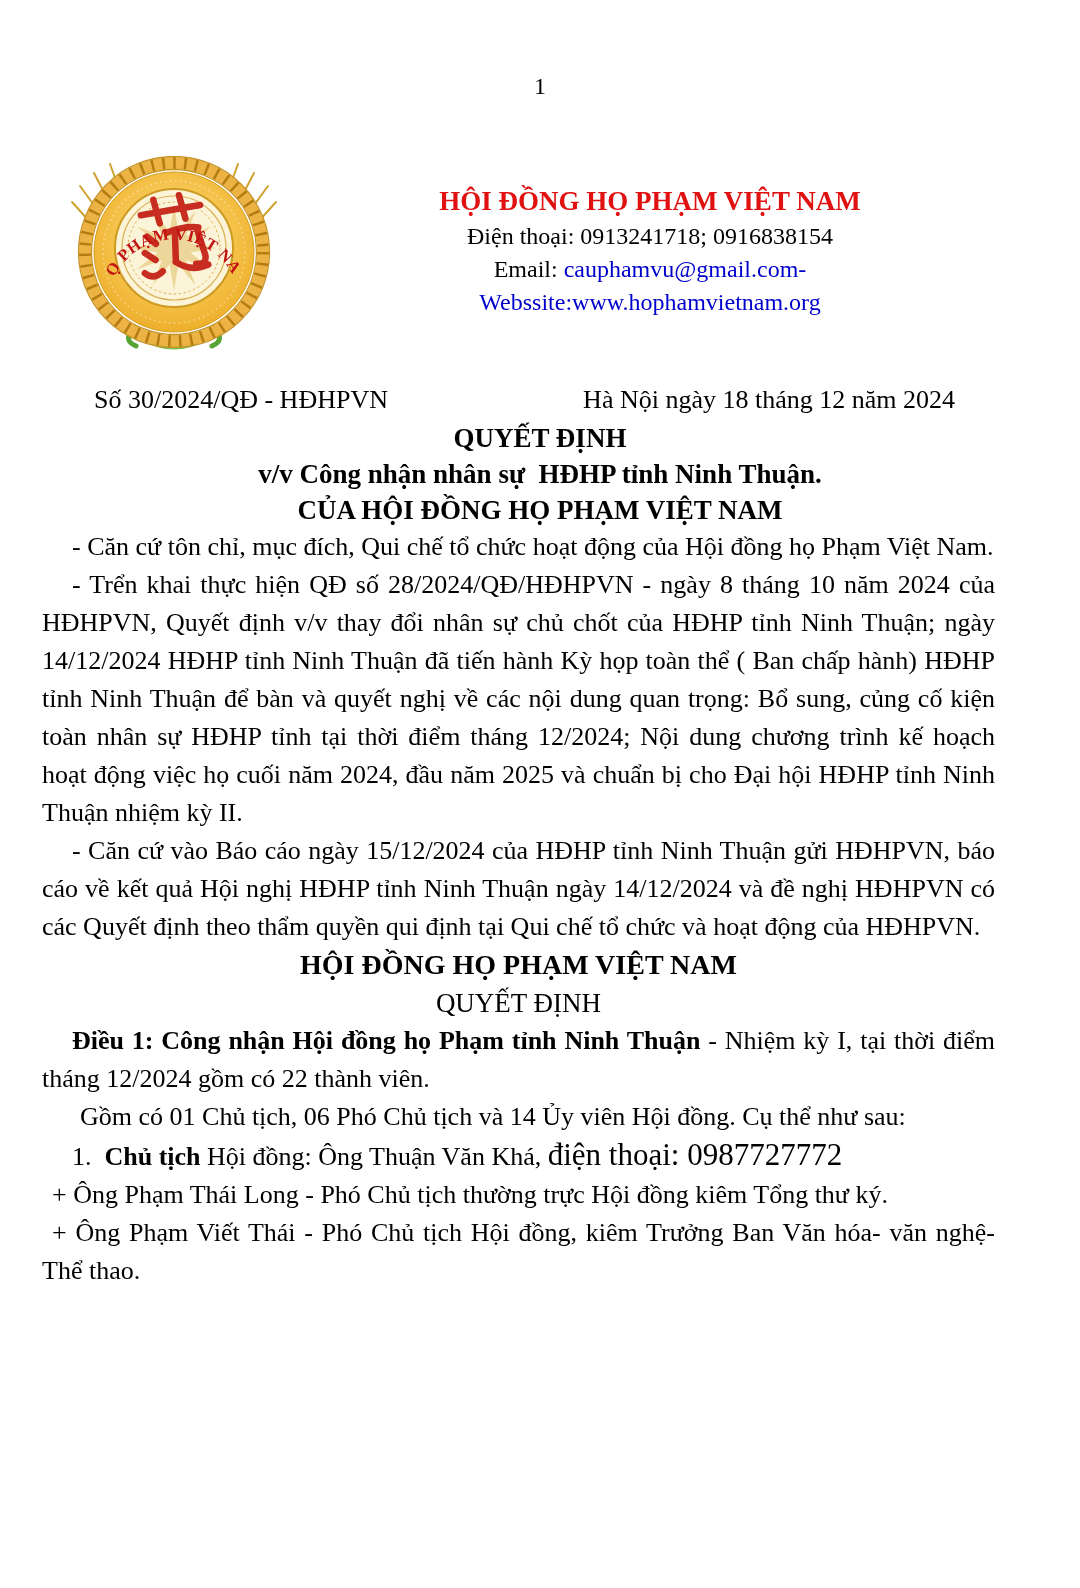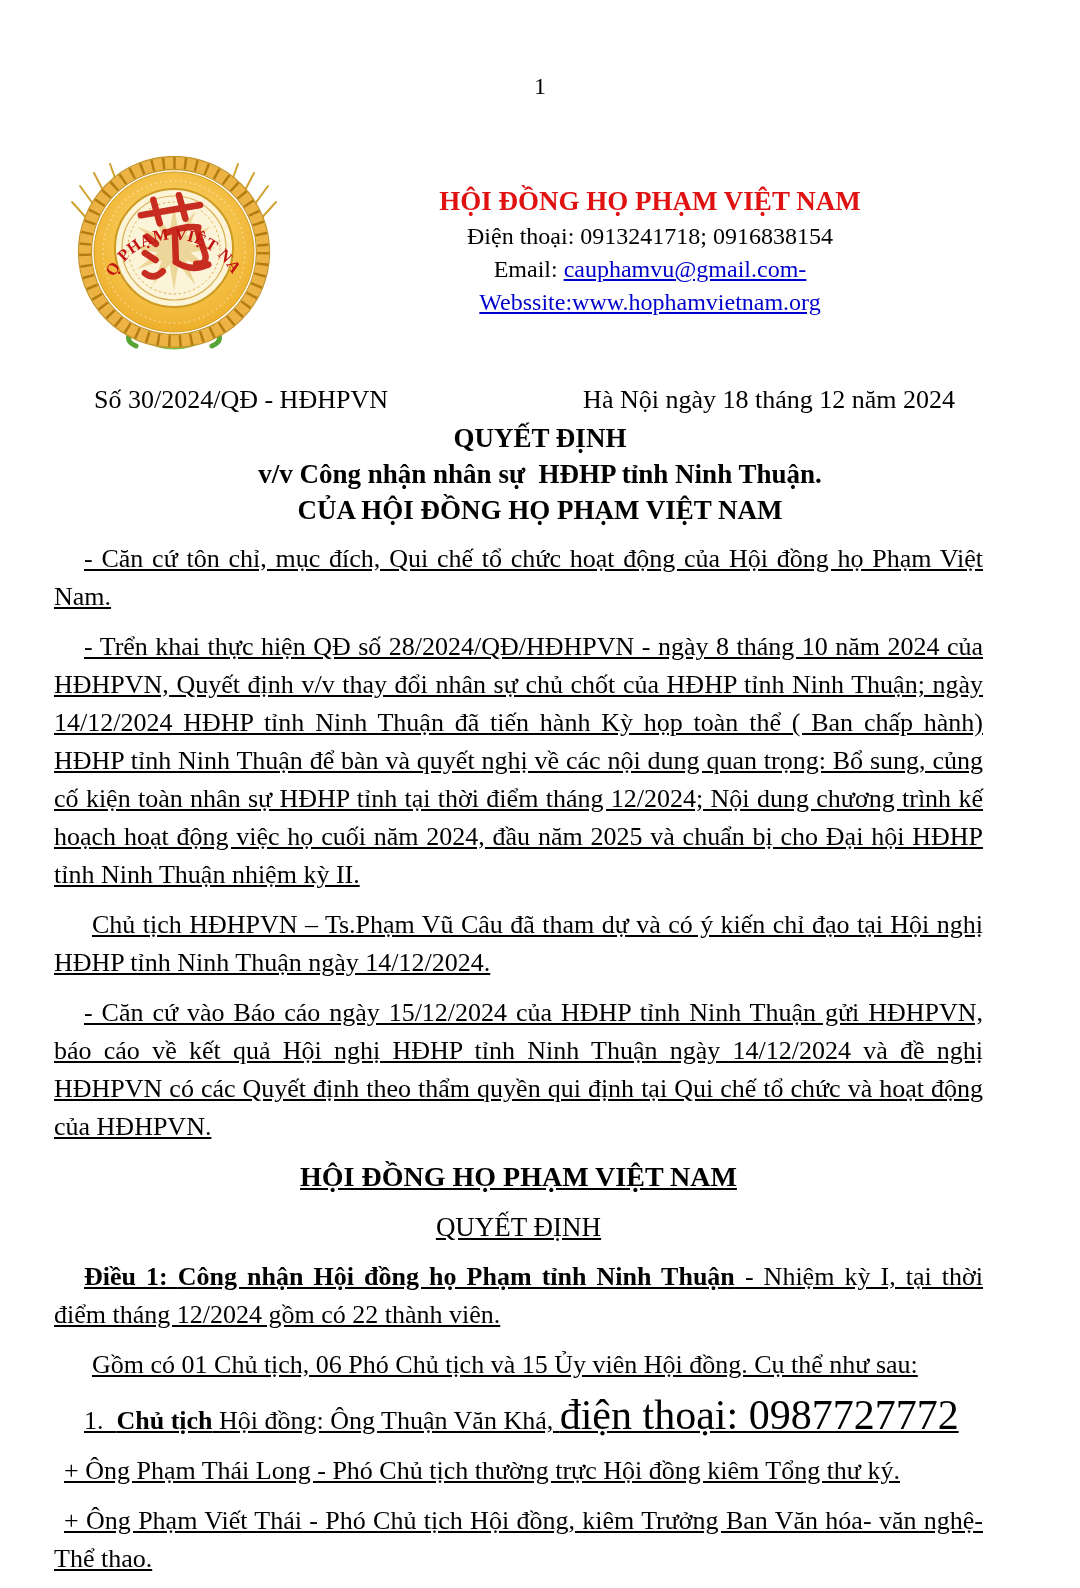--- a/index.html
+++ b/index.html
@@ -7,32 +7,32 @@
     width:1080px;height:1588px;background:#ffffff;color:#000;
     font-family:"Liberation Serif","DejaVu Serif",serif;
     position:relative;overflow:hidden;
   }
   .page-number{padding-top:72px;text-align:center;font-size:24px;line-height:28px;}
   .header{position:relative;height:212px;margin-top:56px;}
   .logo{position:absolute;left:68px;top:0;}
   .org-block{position:absolute;left:295px;top:30px;width:710px;text-align:center;line-height:33px;}
   .org-name{color:#e01111;font-weight:bold;font-size:27px;line-height:30px;margin-bottom:4px;}
   .org-line{font-size:24px;}
-  .link{color:#0000cc;text-decoration:underline;cursor:pointer;}
+  .link{color:#0000cc;cursor:pointer;}
   .doc-info{display:flex;justify-content:space-between;font-size:26px;line-height:32px;
     padding:0 125px 0 94px;margin-top:16px;text-align:center;}
   .title-block{text-align:center;font-weight:bold;font-size:27px;line-height:36px;margin-top:4px;}
   .content{padding:0 85px 0 42px;font-size:26px;line-height:38px;}
-  .content p{margin:12px;text-align:justify;text-decoration:underline;}
+  .content p{margin:0;text-align:justify;}
   .ind{text-indent:30px;}
   .ind2{text-indent:38px;}
   .center-h1{text-align:center !important;font-weight:bold;font-size:28px;text-indent:0 !important;}
   .center-h2{text-align:center !important;font-size:27px;text-indent:0 !important;}
   .b{font-weight:bold;}
-  .big{font-size:42px;}
+  .big{font-size:31px;}
   .plus-line{text-indent:10px;}
 </style>
 </head>
 <body>
 
 <div class="page-number">1</div>
 
 <div class="header">
 
   <div class="logo">
@@ -114,28 +114,27 @@
 
 <div class="title-block">
   <div>QUYẾT ĐỊNH</div>
   <div>v/v Công nhận nhân sự &nbsp;HĐHP tỉnh Ninh Thuận.</div>
   <div>CỦA HỘI ĐỒNG HỌ PHẠM VIỆT NAM</div>
 </div>
 
 <div class="content">
   <p class="ind">- Căn cứ tôn chỉ, mục đích, Qui chế tổ chức hoạt động của Hội đồng họ Phạm Việt Nam.</p>
   <p class="ind">- Trển khai thực hiện QĐ số 28/2024/QĐ/HĐHPVN - ngày 8 tháng 10 năm 2024 của HĐHPVN, Quyết định v/v thay đổi nhân sự chủ chốt của HĐHP tỉnh Ninh Thuận; ngày 14/12/2024 HĐHP tỉnh Ninh Thuận đã tiến hành Kỳ họp toàn thể ( Ban chấp hành) HĐHP tỉnh Ninh Thuận để bàn và quyết nghị về các nội dung quan trọng: Bổ sung, củng cố kiện toàn nhân sự HĐHP tỉnh tại thời điểm tháng 12/2024; Nội dung chương trình kế hoạch hoạt động việc họ cuối năm 2024, đầu năm 2025 và chuẩn bị cho Đại hội HĐHP tỉnh Ninh Thuận nhiệm kỳ II.</p>
-  <p class="ind2">Chủ tịch HĐHPVN – Ts.Phạm Vũ Câu đã tham dự và có ý kiến chỉ đạo tại Hội nghị HĐHP tỉnh Ninh Thuận ngày 14/12/2024.</p>
   <p class="ind">- Căn cứ vào Báo cáo ngày 15/12/2024 của HĐHP tỉnh Ninh Thuận gửi HĐHPVN, báo cáo về kết quả Hội nghị HĐHP tỉnh Ninh Thuận ngày 14/12/2024 và đề nghị HĐHPVN có các Quyết định theo thẩm quyền qui định tại Qui chế tổ chức và hoạt động của HĐHPVN.</p>
 
   <p class="center-h1">HỘI ĐỒNG HỌ PHẠM VIỆT NAM</p>
   <p class="center-h2">QUYẾT ĐỊNH</p>
 
   <p class="ind"><span class="b">Điều 1</span><span class="b">: </span><span class="b">Công nhận Hội đồng họ Phạm tỉnh Ninh Thuận</span><span> - Nhiệm kỳ I, tại thời điểm tháng 12/2024 gồm có 22 thành viên.</span></p>
 
-  <p class="ind2">Gồm có 01 Chủ tịch, 06 Phó Chủ tịch và 15 Ủy viên Hội đồng. Cụ thể như sau:</p>
+  <p class="ind2">Gồm có 01 Chủ tịch, 06 Phó Chủ tịch và 14 Ủy viên Hội đồng. Cụ thể như sau:</p>
 
   <p class="ind"><span>1.&nbsp; </span><span class="b">Chủ tịch</span><span> Hội đồng: Ông Thuận Văn Khá, </span><span class="big">điện thoại: 0987727772</span></p>
 
 
   <p class="plus-line">+ Ông Phạm Thái Long - Phó Chủ tịch thường trực Hội đồng kiêm Tổng thư ký.</p>
   <p class="plus-line">+ Ông Phạm Viết Thái - Phó Chủ tịch Hội đồng, kiêm Trưởng Ban Văn hóa- văn nghệ- Thể thao.</p>
 </div>
 
 </body></html>

